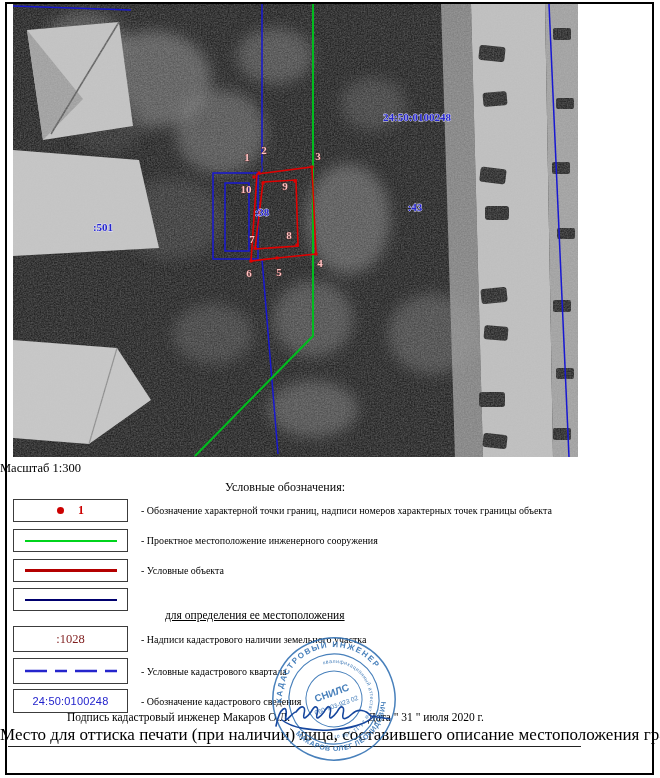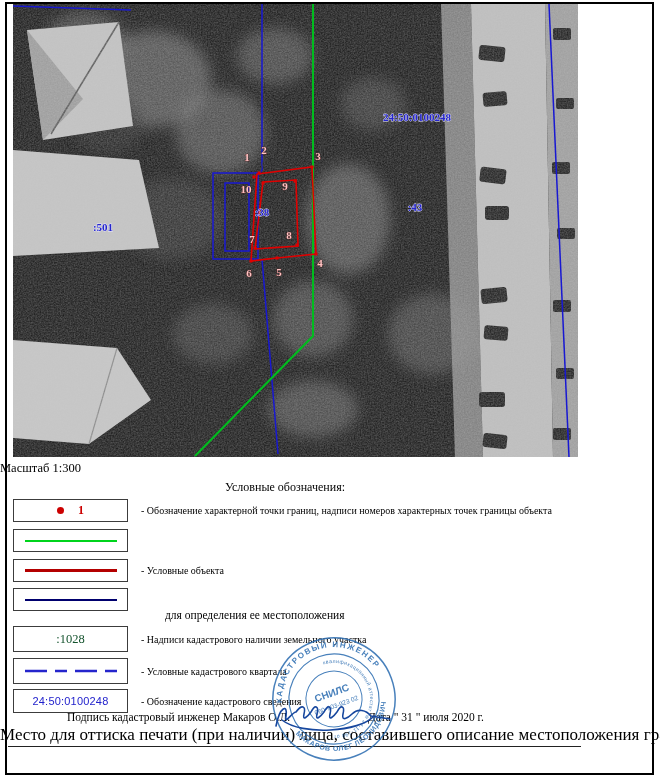--- a/index.html
+++ b/index.html
@@ -28,28 +28,28 @@
   }
   .legend-title {
     position:absolute; top:480px; left:0; width:570px; text-align:center; font-size:12px;
   }
   .legend-row { position:absolute; left:13px; display:flex; align-items:center; }
   .sym-box {
     width:115px; height:23px; border:1px solid #3c3c3c; background:#fff;
     display:flex; align-items:center; justify-content:center; box-sizing:border-box; flex:none;
   }
   .legend-label { margin-left:13px; font-size:10px; white-space:nowrap; }
-  .legend-label2 { position:absolute; left:152px; top:21px; font-size:11.5px; white-space:nowrap; }
+  .legend-label2 { position:absolute; left:152px; top:21px; font-size:11.5px; white-space:nowrap;text-decoration:underline; }
   .dot { width:7px; height:7px; border-radius:50%; background:#cc0000; margin-right:14px; }
   .pt-num { color:#cc0000; font-size:12px; font-weight:bold; }
   .sym-line { width:92px; height:0; }
   .line-green { border-top:2px solid #00d41c; }
   .line-red   { border-top:3px solid #b40000; }
   .line-navy  { border-top:2px solid #00006e; }
-  .sym-text-serif { color:#14532d; font-size:12.5px; font-family:"Liberation Serif", serif; }
+  .sym-text-serif { color:#7f1d1d; font-size:12.5px; font-family:"Liberation Serif", serif; }
   .sym-text-sans  { color:#2222cc; font-size:11px; font-family:"Liberation Sans", sans-serif; letter-spacing:0.2px; }
   .sig-line  { position:absolute; left:67px;  top:711px; font-size:11.5px; white-space:nowrap; }
   .date-line { position:absolute; left:368px; top:711px; font-size:11.5px; white-space:nowrap; }
   .place-line{ position:absolute; left:0; top:725px; width:560px; text-align:center; font-size:17px; white-space:nowrap; }
   .footer-rule { position:absolute; left:8px; top:746px; width:573px; border-top:1.5px solid #222; }
   .stamp-svg { position:absolute; left:269px; top:634px; }
   .stamp-svg text { font-family:"Liberation Sans", sans-serif; }
   .sig-svg { position:absolute; left:272px; top:700px; }
 </style>
 </head>
@@ -185,20 +185,21 @@
       <span class="dot"></span>
       <span class="pt-num">1</span>
     </div>
     <span class="legend-label">- Обозначение характерной точки границ, надписи номеров характерных точек границы объекта</span>
   </div>
 
   <div class="legend-row" style="top:529px">
     <div class="sym-box">
       <div class="sym-line line-green"></div>
     </div>
+    <span class="legend-label">- Проектное местоположение инженерного сооружения</span>
   </div>
 
   <div class="legend-row" style="top:559px">
     <div class="sym-box">
       <div class="sym-line line-red"></div>
     </div>
     <span class="legend-label">- Условные объекта</span>
   </div>
 
   <div class="legend-row" style="top:588px">

